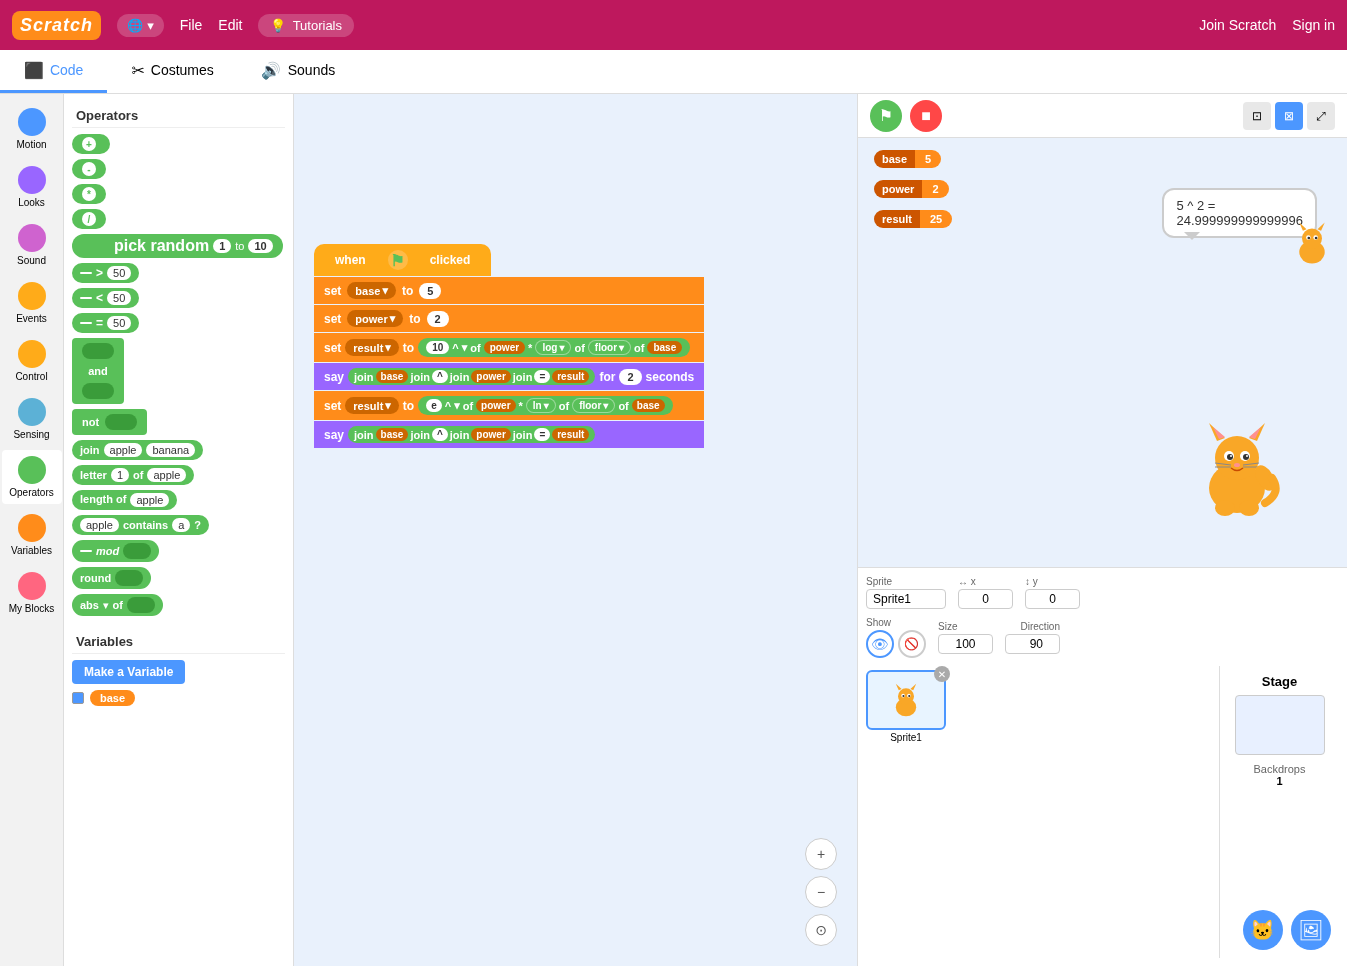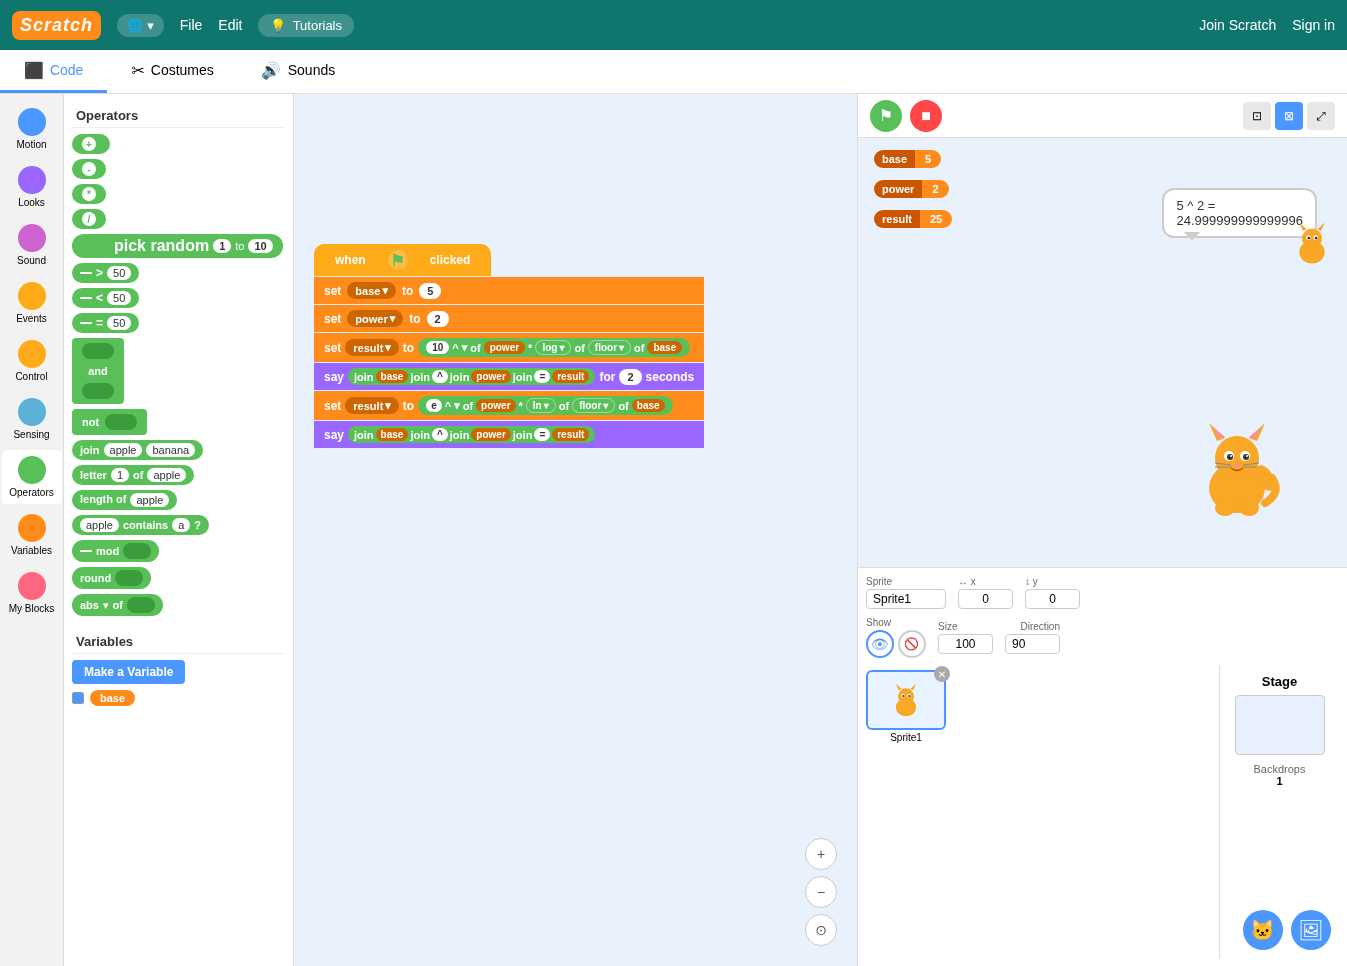--- a/index.html
+++ b/index.html
@@ -1,21 +1,21 @@
 <!DOCTYPE html>
 <html><head>
   <meta charset="utf-8">
   <style>
     * { box-sizing: border-box; margin: 0; padding: 0; font-family: 'Helvetica Neue', Arial, sans-serif; }
     body { width: 1347px; height: 966px; overflow: hidden; background: #e9f1fc; }
 
     
     .top-nav {
       height: 50px;
-      background: #0f766e;
+      background: #be185d;
       display: flex;
       align-items: center;
       padding: 8px 12px;
       gap: 16px;
       z-index: 100;
       position: relative;
     }
     .scratch-logo {
       background: #ff8c1a;
       border-radius: 8px;
@@ -388,21 +388,21 @@
     <div class="block-row">
       <div style="background:#59c059;border-radius:20px;padding:3px 8px;display:inline-flex;align-items:center;gap:4px;cursor:pointer;">
         <span style="background:white;border-radius:10px;padding:1px 6px;font-size:11px;color:#333;">apple</span>
         <span style="color:white;font-size:11px;font-weight:bold;">contains</span>
         <span style="background:white;border-radius:10px;padding:1px 6px;font-size:11px;color:#333;">a</span>
         <span style="color:white;font-size:11px;font-weight:bold;">?</span>
       </div>
     </div>
 
     <div class="block-row">
-      <div style="background:#59c059;border-radius:20px;padding:3px 8px;display:inline-flex;align-items:center;gap:4px;cursor:pointer;">
+      <div style="background:#59c059;border-radius:20px;padding:3px 8px;display:inline-flex;align-items:center;gap:4px;cursor:pointer;font-style:italic;">
         <span style="background:white;border-radius:10px;padding:1px 6px;font-size:11px;color:#333;"></span>
         <span style="color:white;font-size:11px;font-weight:bold;">mod</span>
         <div style="background:#3a9c3a;border-radius:20px;width:28px;height:16px;"></div>
       </div>
     </div>
     <div class="block-row">
       <div style="background:#59c059;border-radius:20px;padding:3px 8px;display:inline-flex;align-items:center;gap:4px;cursor:pointer;">
         <span style="color:white;font-size:11px;font-weight:bold;">round</span>
         <div style="background:#3a9c3a;border-radius:20px;width:28px;height:16px;"></div>
       </div>
@@ -672,21 +672,21 @@
             <div style="width:28px;height:28px;border-radius:50%;border:2px solid #4c97ff;display:flex;align-items:center;justify-content:center;cursor:pointer;color:#4c97ff;font-size:14px;">👁</div>
             <div style="width:28px;height:28px;border-radius:50%;border:2px solid #ccc;display:flex;align-items:center;justify-content:center;cursor:pointer;color:#888;font-size:12px;">🚫</div>
           </div>
         </div>
         <div style="display:flex;flex-direction:column;gap:2px;">
           <label style="font-size:10px;color:#666;">Size</label>
           <input type="text" style="border: 1px solid rgb(204, 204, 204); border-radius: 4px; padding: 2px 6px; font-size: 12px; width: 55px; text-align: center;" value="100">
         </div>
         <div style="display:flex;flex-direction:column;gap:2px;">
           <label style="font-size:10px;color:#666;text-align:right;">Direction</label>
-          <input type="text" style="border: 1px solid rgb(204, 204, 204); border-radius: 4px; padding: 2px 6px; font-size: 12px; width: 55px; text-align: left;" value="90">
+          <input type="text" style="border: 1px solid rgb(204, 204, 204); border-radius: 4px; padding: 2px 16px; font-size: 12px; width: 55px; text-align: right;" value="90">
         </div>
       </div>
 
       <div style="display:flex;gap:8px;flex:1;">
         <div style="flex:1;">
           <div class="sprites-row">
             <div style="display:flex;flex-direction:column;align-items:center;">
               <div style="width:80px;height:60px;background:#e8f4ff;border-radius:6px;border:2px solid #4c97ff;display:flex;align-items:center;justify-content:center;position:relative;cursor:pointer;">
                 <div style="position:absolute;top:-6px;right:-6px;width:16px;height:16px;background:#aaa;border-radius:50%;color:white;font-size:10px;display:flex;align-items:center;justify-content:center;">✕</div>
                 <svg width="40" height="40" viewBox="0 0 100 110">

